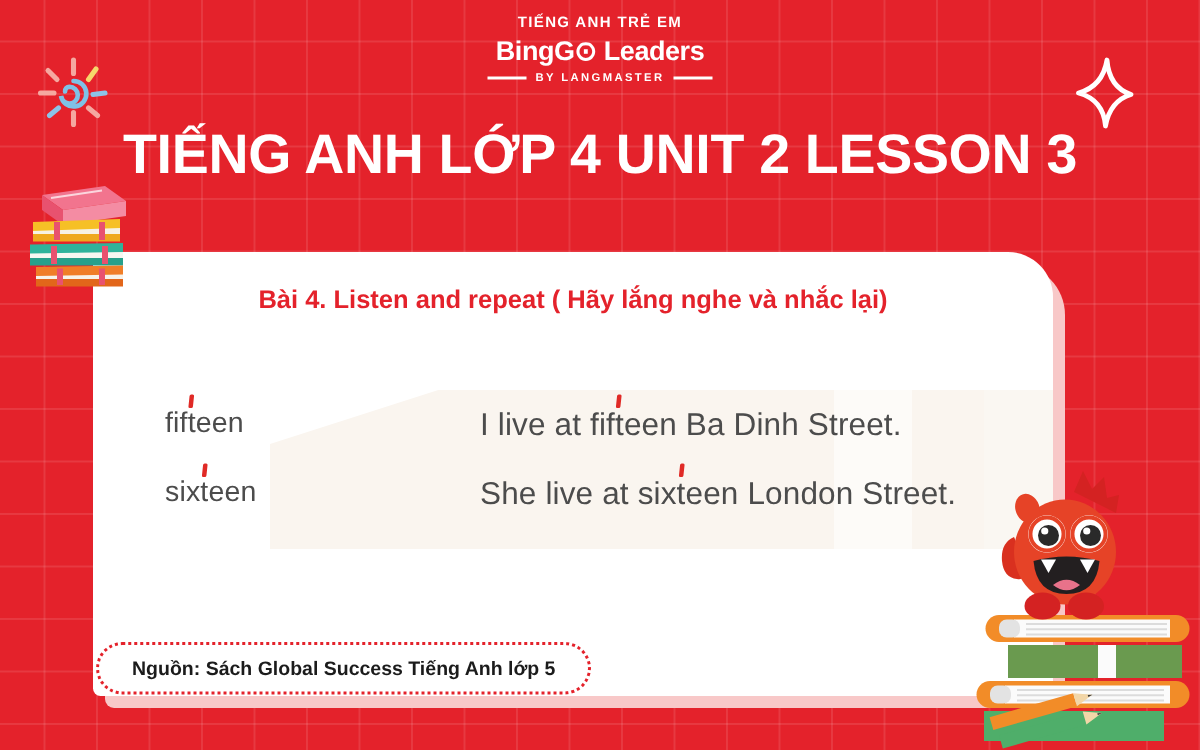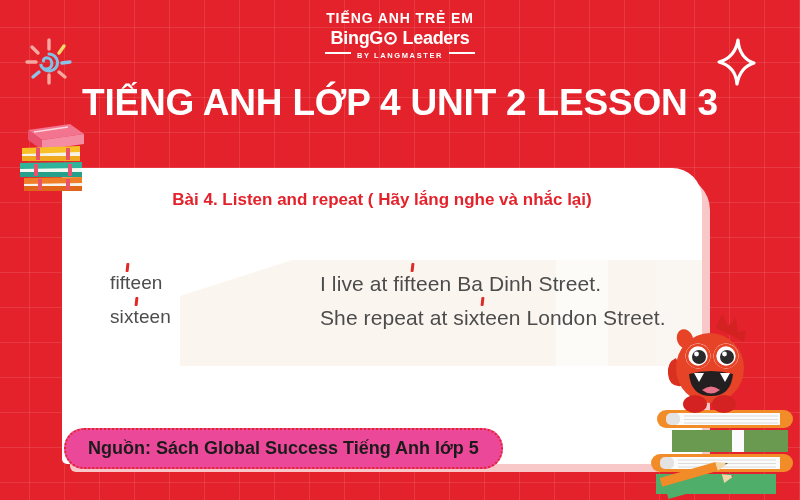--- a/index.html
+++ b/index.html
@@ -20,30 +20,30 @@
     background-size:35px 35px;
     background-position:-6px -8px;
   }
 
   
   #brand{
     position:absolute; top:11px; left:0; right:0;
     text-align:center; color:#fff; line-height:1;
   }
   #brand .kicker{
-    font-size:14px; font-weight:bold; letter-spacing:.9px;
+    font-size:10px; font-weight:bold; letter-spacing:.9px;
   }
   #brand .wordmark{
     font-size:18px; font-weight:bold; letter-spacing:-.3px; margin-top:4px;
   }
   #brand .wordmark .o{
     display:inline-block; position:relative; top:0px;
   }
   #brand .byline-wrap{
-    display:flex; justify-content:center; gap:6px; margin-top:5px;
+    display:flex; align-items:center; justify-content:center; gap:6px; margin-top:5px;
   }
   #brand .rule{ width:26px; height:1.5px; background:#fff; }
   #brand .byline{ font-size:7.5px; font-weight:bold; letter-spacing:1.6px; }
 
   
   #page-title{
     position:absolute; top:82px; left:0; right:0;
     text-align:center;
     color:#fff;
     font-size:37px;
@@ -88,44 +88,44 @@
 
   .wordcol{
     position:absolute; left:48px;
     font-size:19px; color:#4C4C4C; letter-spacing:.1px;
   }
   .sentcol{
     position:absolute; left:258px;
     font-size:21px; color:#4C4C4C; letter-spacing:.1px; white-space:nowrap;
   }
   .row1{ top:26px; }
-  .row2{ top:60px; }
+  .row2{ top:72px; }
 
   .stress{
     position:relative; display:inline-block;
   }
   .stress::before{
     content:"";
     position:absolute;
     top:-9px; left:50%; margin-left:-1.5px;
     width:3px; height:9px;
     background:#E02A26;
     border-radius:1px;
     transform:skewX(-6deg);
   }
 
   
   #source-badge{
     position:absolute; left:64px; top:428px;
     padding:8px 22px;
-    background:#ec4899;
+    background:#ffffff;
     border:2.2px dotted #E4222B;
     border-radius:20px;
     color:#1B1B1B;
-    font-size:18px;
+    font-size:13px;
     font-weight:bold;
     white-space:nowrap;
   }
 
   
   .deco{ position:absolute; }
   #spiral-doodle{ left:18px; top:32px; }
   #sparkle-doodle{ left:714px; top:36px; }
   #books-left{ left:8px; top:118px; }
   #mascot{ left:658px; top:312px; z-index:5; }
@@ -155,21 +155,21 @@
 
   <div id="book-shot">
     <div class="beige" id="beige-main"></div>
     <div class="beige" id="beige-right"></div>
     <div class="beige" id="beige-gap"></div>
 
     <div class="wordcol row1"><span>fif</span><span class="stress">t</span><span>een</span></div>
     <div class="sentcol row1"><span>I live at fif</span><span class="stress">t</span><span>een Ba Dinh Street.</span></div>
 
     <div class="wordcol row2"><span>six</span><span class="stress">t</span><span>een</span></div>
-    <div class="sentcol row2"><span>She repeat at six</span><span class="stress">t</span><span>een London Street.</span></div>
+    <div class="sentcol row2"><span>She live at six</span><span class="stress">t</span><span>een London Street.</span></div>
   </div>
 </div>
 
 <div id="source-badge">Nguồn: Sách Global Success Tiếng Anh lớp 5</div>
 
 <svg class="deco" id="spiral-doodle" width="62" height="58" viewBox="0 0 62 58">
   <g stroke-linecap="round" stroke-width="3.4" fill="none">
     <line x1="31" y1="8" x2="31" y2="17" stroke="#F5A8A0"></line>
     <line x1="46" y1="14" x2="41" y2="21" stroke="#F6D76B"></line>
     <line x1="52" y1="30" x2="44" y2="31" stroke="#8CC3E8"></line>

